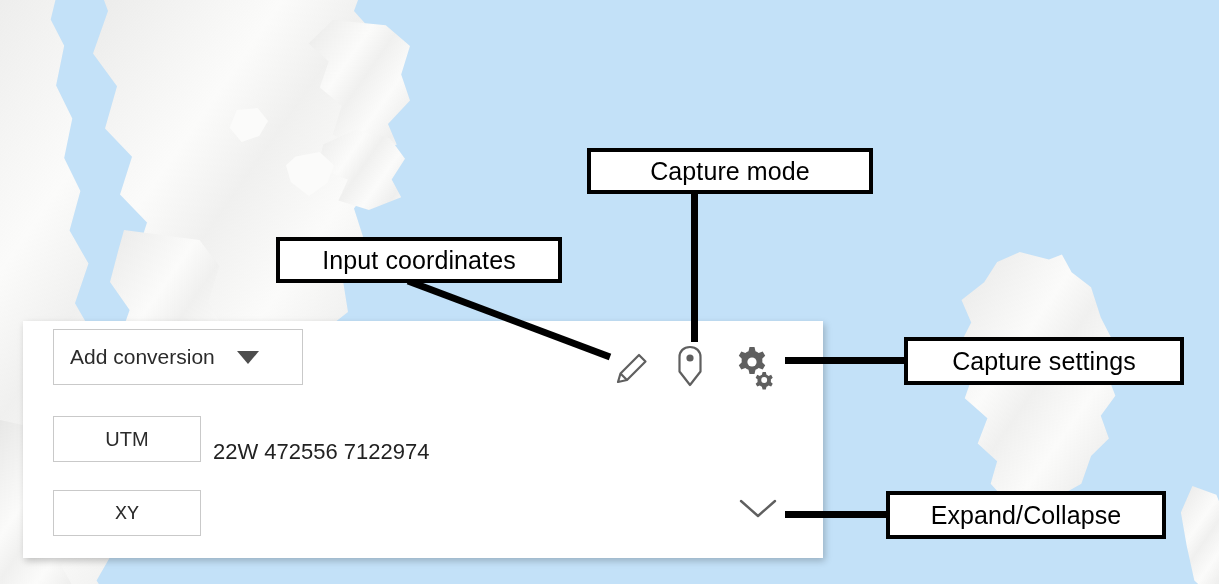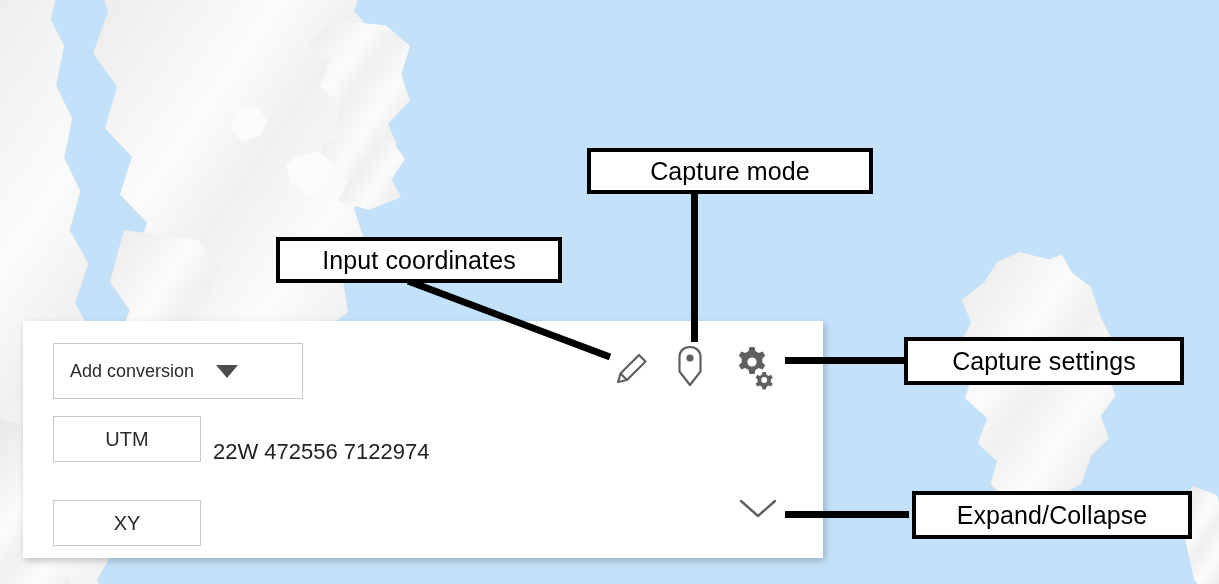--- a/index.html
+++ b/index.html
@@ -122,45 +122,45 @@
     box-sizing: border-box;
     border: 1px solid #c9c9c9;
     background: #ffffff;
     display: flex;
     align-items: center;
     color: #2b2b2b;
   }
   #add-conversion {
     position: absolute;
     left: 30px;
-    top: 22px;
+    top: 8px;
     width: 250px;
     height: 56px;
     justify-content: flex-start;
     padding-left: 16px;
-    font-size: 18px;
+    font-size: 21px;
     cursor: pointer;
   }
   #add-conversion .caret {
     margin-left: 22px;
     width: 0; height: 0;
     border-left: 11px solid transparent;
     border-right: 11px solid transparent;
     border-top: 13px solid #4d4d4d;
   }
   .label-box {
     position: absolute;
     left: 30px;
     width: 148px;
     height: 46px;
     justify-content: center;
     font-size: 20px;
   }
   #utm-label { top: 95px; }
-  #xy-label  { top: 179px; }
+  #xy-label  { top: 169px; font-family: Liberation Mono, monospace; }
 
   .value-text {
     position: absolute;
     left: 190px;
     font-size: 22px;
     color: #222222;
     white-space: nowrap;
   }
   #utm-value { top: 118px; }
   #xy-value  { top: 178px; }
@@ -194,21 +194,21 @@
   #callout-input-coordinates {
     left: 276px; top: 237px; width: 286px; height: 46px;
   }
   #callout-capture-mode {
     left: 587px; top: 148px; width: 286px; height: 46px;
   }
   #callout-format-settings {
     left: 904px; top: 337px; width: 280px; height: 48px;
   }
   #callout-expand-collapse {
-    left: 912px; top: 491px; width: 280px; height: 48px;
+    left: 886px; top: 491px; width: 280px; height: 48px;
   }
 
   .leader {
     position: absolute;
     background: #000000;
     z-index: 35;
   }
   #leader-capture-mode {
     left: 691px; top: 192px; width: 7px; height: 150px;
   }

